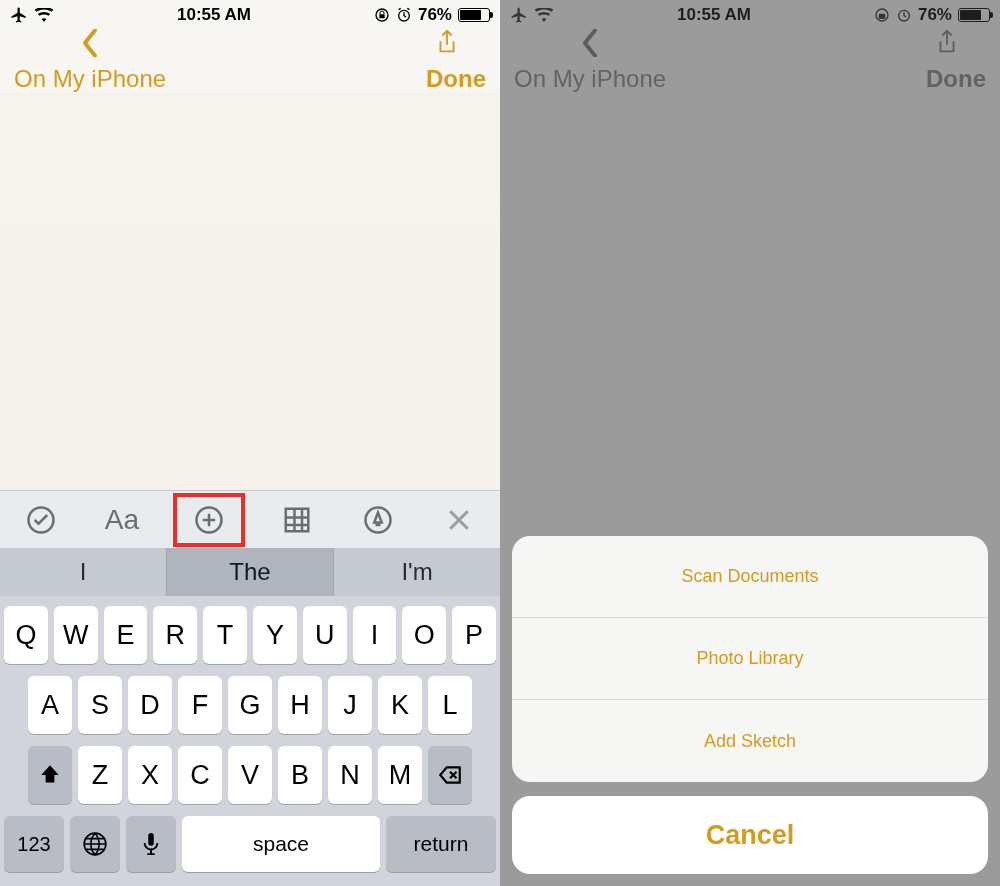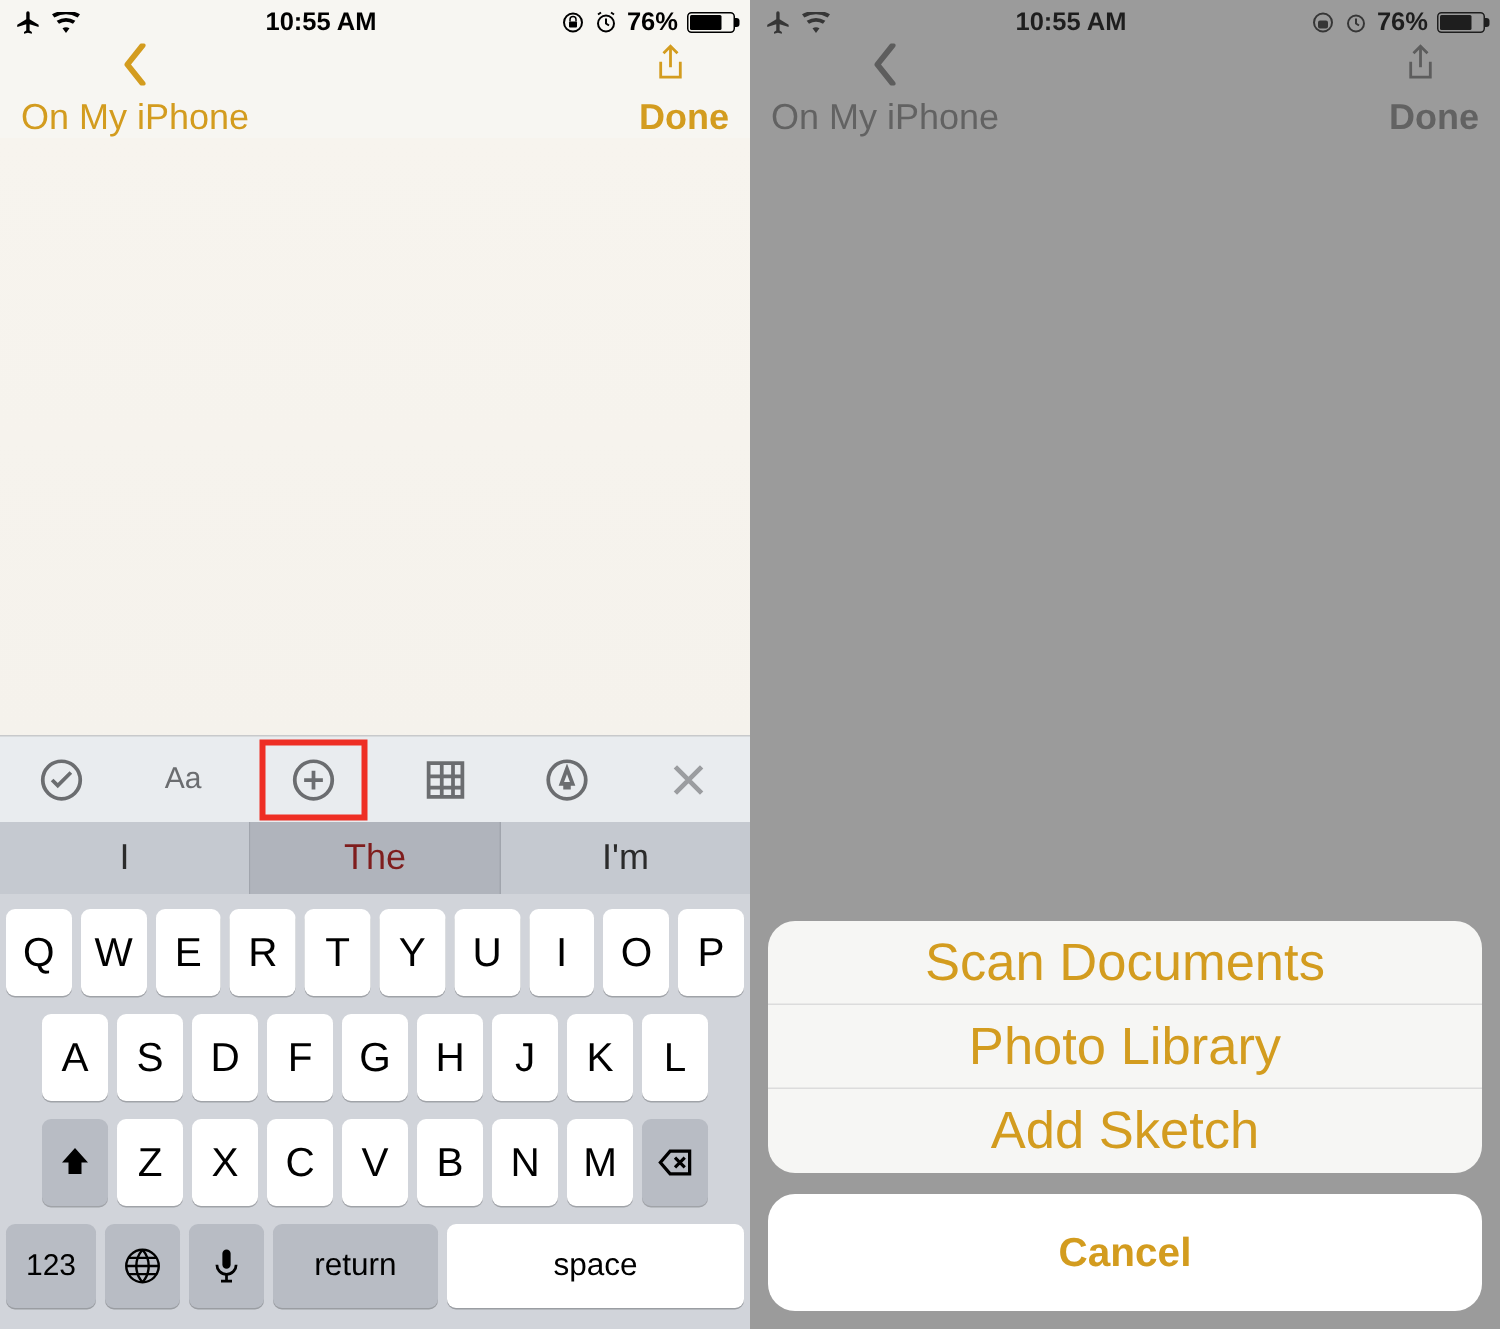--- a/index.html
+++ b/index.html
@@ -82,31 +82,31 @@
     display:flex; align-items:center; justify-content:center;
     color:#6b6d70;
   }
   .kbd-toolbar svg { width:30px; height:30px; display:block; }
   .highlight-box {
     border: 4px solid #ee2e24;
     width: 72px;
     height: 54px;
     display:flex; align-items:center; justify-content:center;
   }
-  .aa { font-size: 20px; font-weight:400; color:#6b6d70;}
+  .aa { font-size: 28px; font-weight:400; color:#6b6d70;}
   
   .suggest-bar {
     height: 48px;
     display:flex;
     background:#b0b4bc;
   }
   .suggest {
     flex:1;
     display:flex; align-items:center; justify-content:center;
-    color:#7f1d1d; font-size:24px;
+    color:#0f172a; font-size:24px;
     border-right:1px solid #a1a5ad;
   }
   .suggest:first-child, .suggest:last-child { background:#c5c9d0; color:#2b2b2b;}
   .suggest:last-child{border-right:none;}
   
   .keyboard {
     background:#d1d4da;
     padding:10px 4px 6px;
     height: 290px;
   }
@@ -151,23 +151,23 @@
     position:absolute;
     left:12px; right:12px; bottom:12px;
   }
   .sheet-group {
     background:#f6f6f4;
     border-radius:18px;
     overflow:hidden;
     margin-bottom:14px;
   }
   .sheet-item {
-    height:56px;
-    display:flex; align-items:center; justify-content:center;
-    font-size:35px;
+    height:82px;
+    display:flex; align-items:center; justify-content:center;
+    font-size:18px;
     color:#d39c1f;
     border-bottom:1px solid #dcdcdc;
   }
   .sheet-item:last-child{border-bottom:none;}
   .sheet-cancel {
     background:#fff;
     border-radius:18px;
     height:78px;
     display:flex; align-items:center; justify-content:center;
     font-size:27px; font-weight:600;
@@ -333,22 +333,22 @@
             <path d="M3 7h18M3 17h18"></path>
           </svg>
       </div>
       <div class="key-func key-mic">
         <svg width="22" height="26" viewBox="0 0 24 28" fill="#000">
             <rect x="9" y="2" width="6" height="14" rx="3"></rect>
             <path d="M5 13a7 7 0 0 0 14 0" fill="none" stroke="#000" stroke-width="2"></path>
             <path d="M12 20v5M8 25h8" stroke="#000" stroke-width="2"></path>
           </svg>
       </div>
+      <div class="key-func key-space">space</div>
       <div class="key-func key-return">return</div>
-      <div class="key-func key-space">space</div>
     </div>
   </div>
 </div>
 
 <div class="phone dimmed">
 
   <div class="status-bar">
     <div class="status-left">
       <span>
         <svg width="18" height="18" viewBox="0 0 24 24" fill="#2b2b2b">

